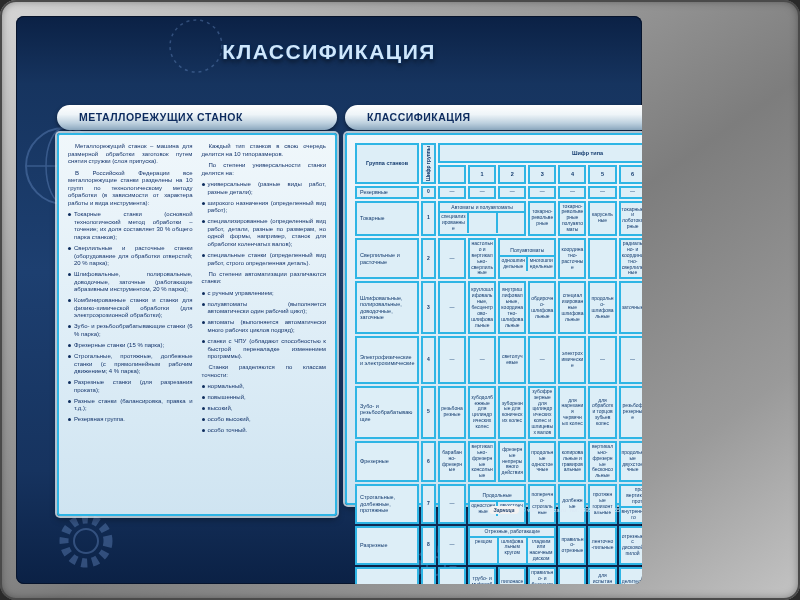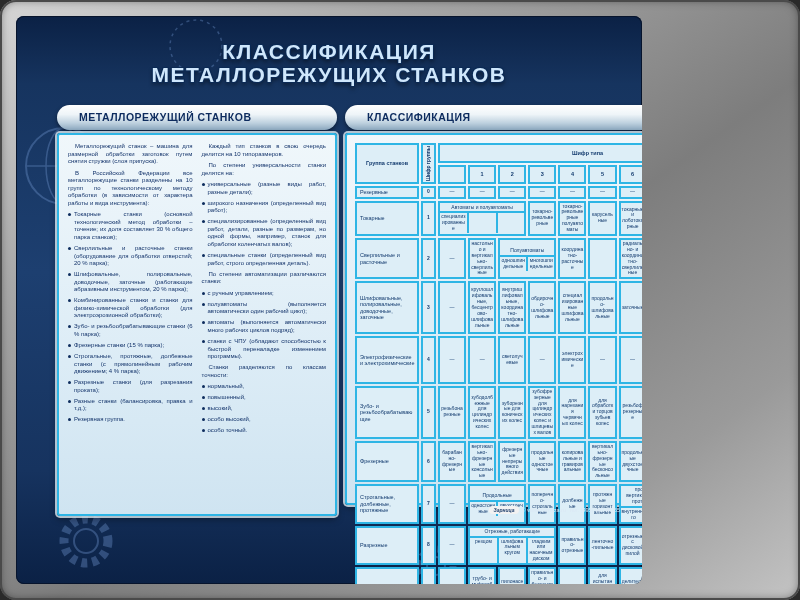--- a/index.html
+++ b/index.html
@@ -85,25 +85,24 @@
           <circle cx="420" cy="550" r="17" stroke-width="7" stroke-dasharray="5 4"></circle>
           <circle cx="420" cy="550" r="9" stroke-width="2"></circle>
         </g>
         <circle cx="690" cy="560" r="48" stroke-width="1.5" stroke-dasharray="3 4"></circle>
         <circle cx="180" cy="30" r="26" stroke-width="1.5" stroke-dasharray="3 4"></circle>
       </g>
     </svg>
 
     <div class="title-wrap">
       <div>КЛАССИФИКАЦИЯ</div>
-      <div>МЕТАЛЛОРЕЖУЩИХ СТАНКОВ</div>
     </div>
 
     <div class="panel panel-left">
-      <div class="pill">МЕТАЛЛОРЕЖУЩИЙ СТАНКОВ</div>
+      <div class="pill">МЕТАЛЛОРЕЖУЩИХ СТАНОК</div>
       <div class="body body-left">
         <div class="tcol" id="lp-col1">
             <div class="para">Металлорежущий станок – машина для размерной обработки заготовок путем снятия стружки (слоя припуска).</div>
             <div class="para">В Российской Федерации все металлорежущие станки разделены на 10 групп по технологическому методу обработки (в зависимости от характера работы и вида инструмента):</div>
             <div class="bullet">
               <span class="dot"></span>
               <span>Токарные станки (основной технологический метод обработки – точение; их доля составляет 30 % общего парка станков);</span>
             </div>
             <div class="bullet">
               <span class="dot"></span>

